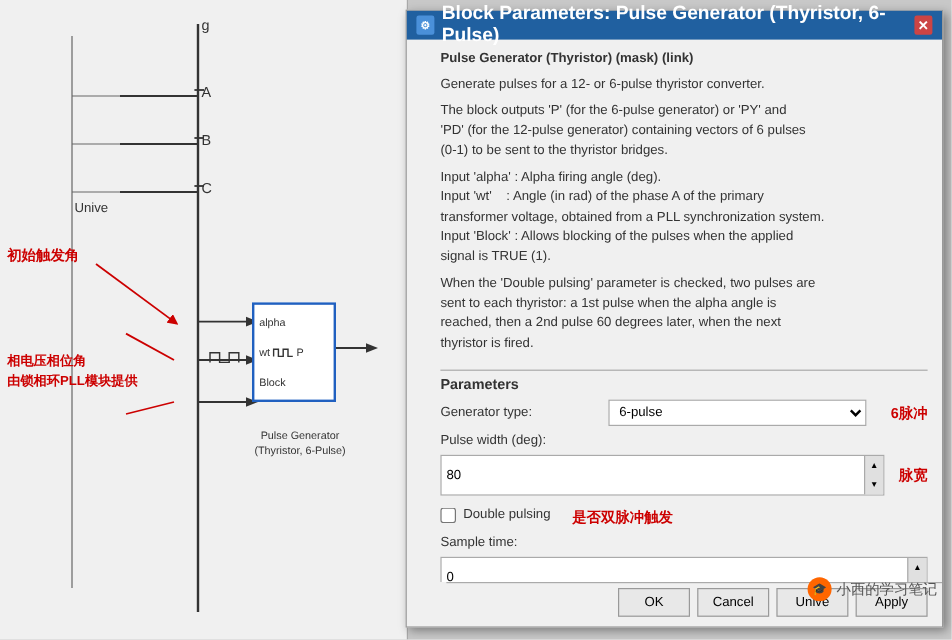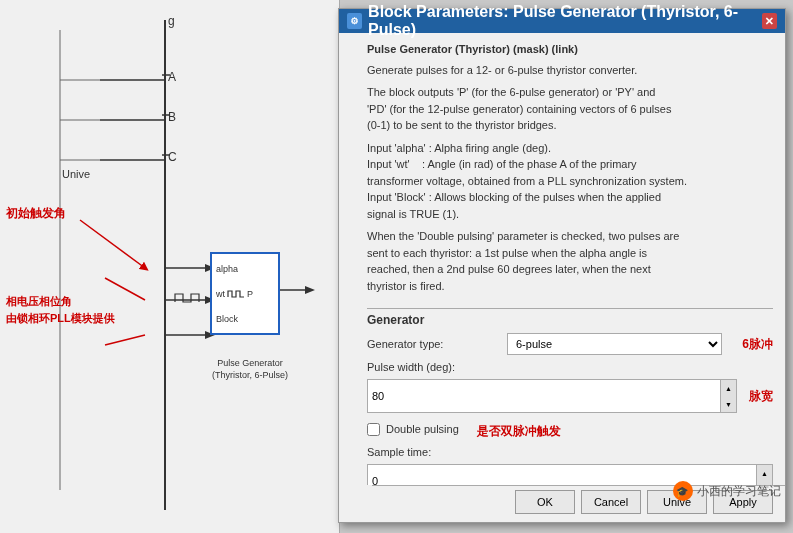--- a/index.html
+++ b/index.html
@@ -390,21 +390,21 @@
       Input 'wt'&nbsp;&nbsp;&nbsp;&nbsp;: Angle (in rad) of the phase A of the primary<br>
       transformer voltage, obtained from a PLL synchronization system.<br>
       Input 'Block' : Allows blocking of the pulses when the applied<br>
       signal is TRUE (1).</p>
       <p style="margin-top:6px;">When the 'Double pulsing' parameter is checked, two pulses are<br>
       sent to each thyristor: a 1st pulse when the alpha angle is<br>
       reached, then a 2nd pulse 60 degrees later, when the next<br>
       thyristor is fired.</p>
     </div>
 
-    <div class="dialog-params-label">Generator</div>
+    <div class="dialog-params-label">Parameters</div>
 
     <div class="param-row">
       <span class="param-label">Generator type:</span>
       <div class="param-select-wrapper">
         <select class="param-select">
           <option>6-pulse</option>
           <option>12-pulse</option>
         </select>
         <span class="red-label">6脉冲</span>
       </div>

